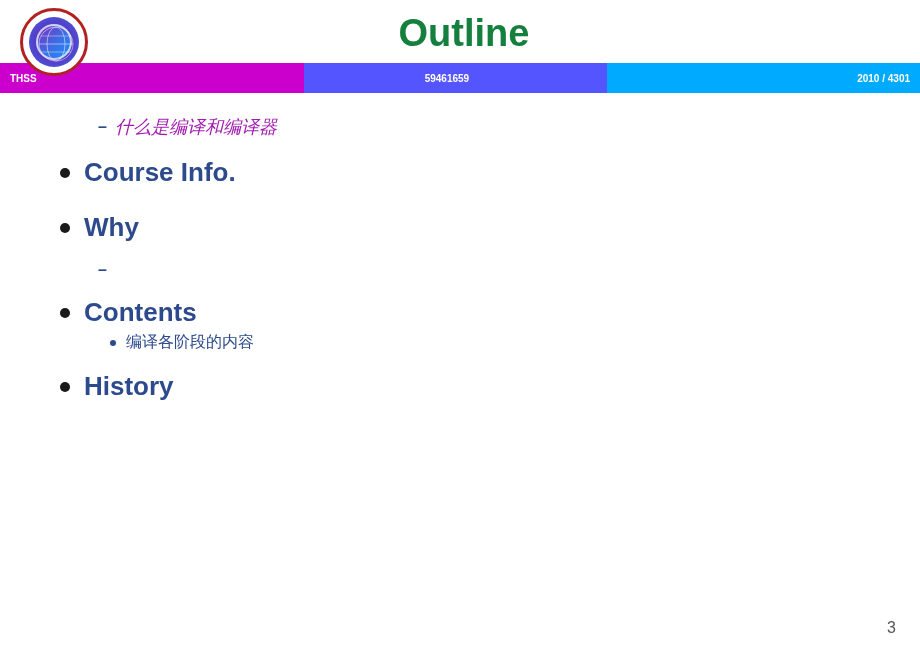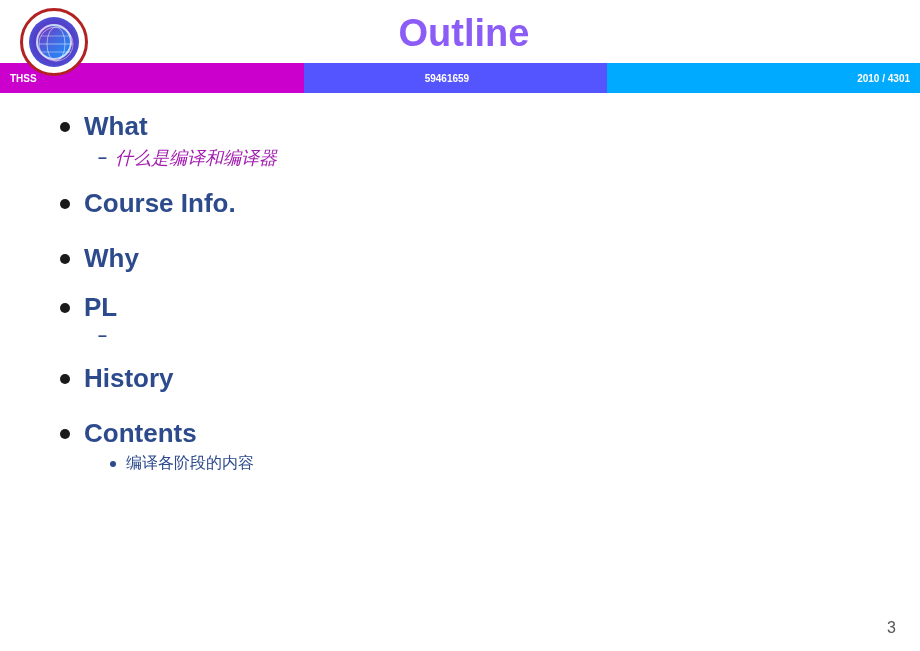--- a/index.html
+++ b/index.html
@@ -66,21 +66,21 @@
       height: 36px;
       border-radius: 50%;
       border: 2px solid rgba(255,255,255,0.7);
       background: linear-gradient(135deg, #7b2fbe 0%, #4169e1 50%, #1e90ff 100%);
       position: relative;
     }
 
     .slide-title {
       font-size: 38px;
       font-weight: bold;
-      color: #8b5cf6;
+      color: #15803d;
       text-align: right;
       margin-left: 8px;
     }
 
     
     .header-bar {
       height: 30px;
       background: linear-gradient(to right, #cc00cc 0%, #cc00cc 33%, #5555ff 33%, #5555ff 66%, #00aaff 66%, #00aaff 100%);
       margin-top: 8px;
       display: flex;
@@ -202,24 +202,20 @@
 
   <div class="header-bar">
     <span class="header-bar-text">THSS</span>
     <span class="header-bar-text">59461659</span>
     <span class="header-bar-text">2010 / 4301</span>
   </div>
 
   <div class="content">
 
     <div class="bullet-item">
-      <div class="bullet-main">
-        <div class="bullet-dot"></div>
-        <span class="bullet-label">What</span>
-      </div>
       <div class="sub-item">
         <span class="sub-dash">–</span>
         <span class="sub-label">什么是编译和编译器</span>
       </div>
     </div>
 
     <div class="bullet-item" style="margin-bottom:24px;">
       <div class="bullet-main">
         <div class="bullet-dot"></div>
         <span class="bullet-label">Course Info.</span>
@@ -227,44 +223,40 @@
     </div>
 
     <div class="bullet-item">
       <div class="bullet-main">
         <div class="bullet-dot"></div>
         <span class="bullet-label">Why</span>
       </div>
     </div>
 
     <div class="bullet-item">
-      <div class="bullet-main">
-        <div class="bullet-dot"></div>
-        <span class="bullet-label">PL</span>
-      </div>
       <div class="sub-item">
         <span class="sub-dash">–</span>
-      </div>
-    </div>
-
-    <div class="bullet-item" style="margin-bottom:24px;">
-      <div class="bullet-main">
-        <div class="bullet-dot"></div>
-        <span class="bullet-label">History</span>
       </div>
     </div>
 
     <div class="bullet-item">
       <div class="bullet-main">
         <div class="bullet-dot"></div>
         <span class="bullet-label">Contents</span>
       </div>
       <div class="sub-item-small">
         <div class="sub-dot-small"></div>
         <span class="sub-label-small">编译各阶段的内容</span>
       </div>
     </div>
 
+    <div class="bullet-item" style="margin-bottom:24px;">
+      <div class="bullet-main">
+        <div class="bullet-dot"></div>
+        <span class="bullet-label">History</span>
+      </div>
+    </div>
+
   </div>
 
   <div class="page-number">3</div>
 
 </div>
 
 </body></html>

